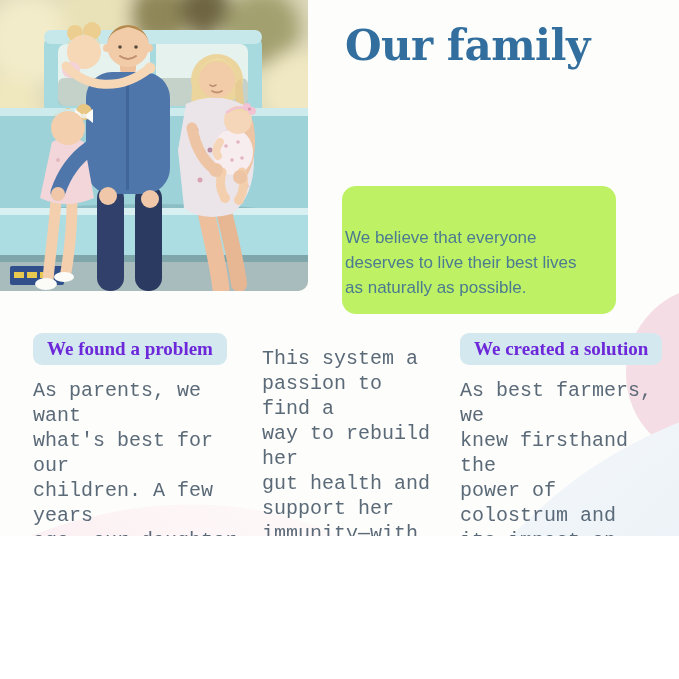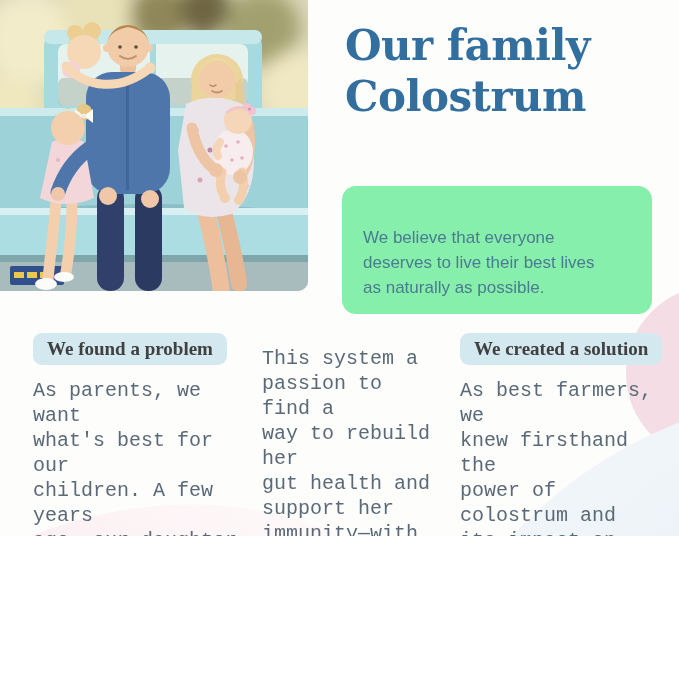--- a/index.html
+++ b/index.html
@@ -37,33 +37,33 @@
   .headline{
     position:absolute;left:345px;top:20px;z-index:2;
     font-family:"DejaVu Serif",serif;font-weight:700;
     font-size:42px;line-height:51px;color:#336f9e;letter-spacing:-0.5px;
   }
   .headline .line{display:block;}
   .headline .italic{font-style:italic;}
   
   .belief-box{
     position:absolute;left:342px;top:186px;z-index:2;
-    width:268px;padding:14px 21px;border-radius:14px;
-    background:#86efac;color:#4b7b90;
+    width:268px;padding:14px 3px;border-radius:14px;
+    background:#bef264;color:#4b7b90;
     font-size:17px;line-height:25px;font-weight:500;
     white-space:pre-line;
   }
   
   .col{position:absolute;top:333px;z-index:2;}
   .col-1{left:33px;width:215px;}
   .col-2{left:262px;width:175px;}
   .col-3{left:460px;width:215px;}
   .tag{
     display:inline-block;white-space:nowrap;
-    background:#d4e8f0;color:#404040;
+    background:#d4e8f0;color:#6d28d9;
     font-family:"Liberation Serif",serif;font-weight:600;
     font-size:19px;line-height:24px;
     padding:4px 14px;border-radius:9px;
   }
   .col p{
     margin:13px 0 0 0;color:#5b6a78;
     font-size:20px;line-height:25px;
     white-space:pre-line;
     font-family:Liberation Mono, monospace;
   }
@@ -196,21 +196,20 @@
       <circle cx="247" cy="107" r="4" fill="#f2c3d2"></circle>
       <circle cx="252" cy="111" r="4" fill="#f2c3d2"></circle>
       <circle cx="249.5" cy="109" r="1.6" fill="#d995ae"></circle>
       <circle cx="216" cy="170" r="7" fill="#eec5a4"></circle>
       <circle cx="240" cy="177" r="7" fill="#eec5a4"></circle>
     </svg>
   </div>
 
   <h1 class="headline" style="margin:0;">
     <span class="line">Our family</span>
-    <span class="line">Colostrum</span>
   </h1>
 
   <div class="belief-box">
     <span>We believe that everyone
 deserves to live their best lives
 as naturally as possible.</span>
   </div>
 
   <div class="col col-1">
     <span class="tag">We found a problem</span>

